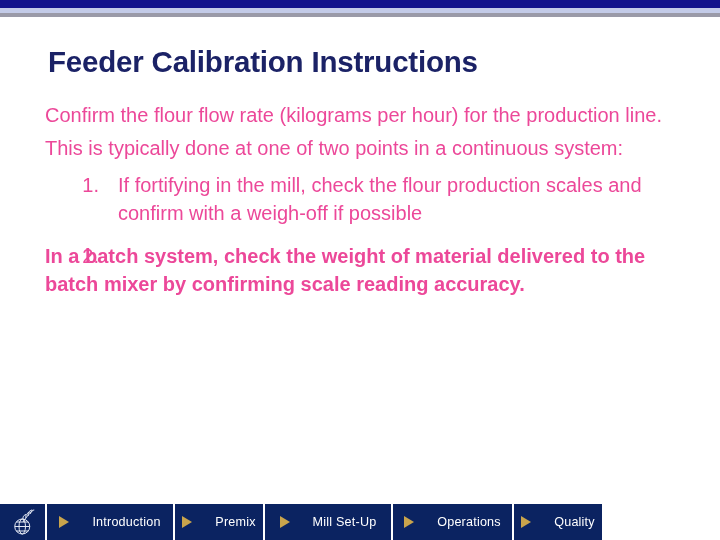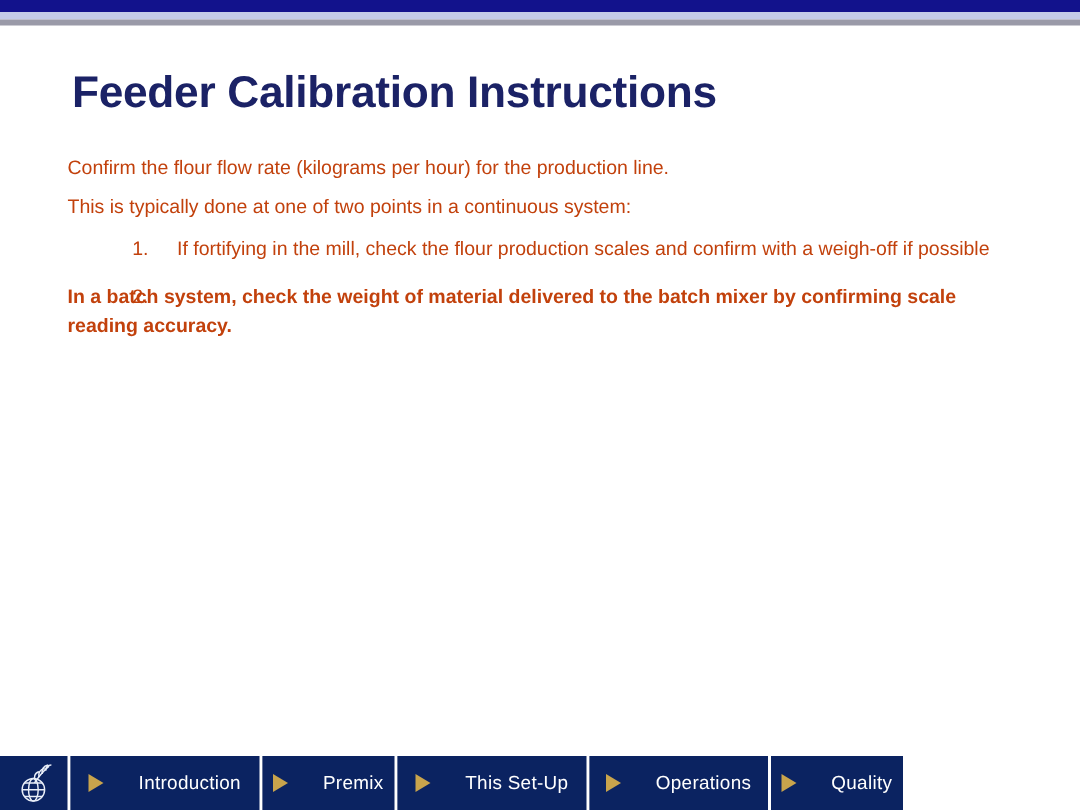--- a/index.html
+++ b/index.html
@@ -51,22 +51,22 @@
     color: #1b2266;
     letter-spacing: -0.2px;
     white-space: nowrap;
   }
 
   .content {
     position: absolute;
     left: 45px;
     top: 88px;
     width: 640px;
-    color: #c2410c;
-    font-size: 13px;
+    color: #ec4899;
+    font-size: 20px;
     line-height: 1.0;
   }
 
   .para {
     margin: 0 0 13px 0;
     white-space: nowrap;
   }
   .para.wrap { white-space: normal; line-height: 1.42; }
 
   ol.steps {
@@ -197,21 +197,21 @@
     <span class="lbl">Introduction</span>
   </div>
 
   <div class="nav-btn" style="flex:0 0 90px">
     <span class="tri"></span>
     <span class="lbl">Premix</span>
   </div>
 
   <div class="nav-btn" style="flex:0 0 128px">
     <span class="tri"></span>
-    <span class="lbl">This Set-Up</span>
+    <span class="lbl">Mill Set-Up</span>
   </div>
 
   <div class="nav-btn" style="flex:0 0 121px">
     <span class="tri"></span>
     <span class="lbl">Operations</span>
   </div>
 
   <div class="nav-btn" style="flex:0 0 88px">
     <span class="tri"></span>
     <span class="lbl">Quality</span>

